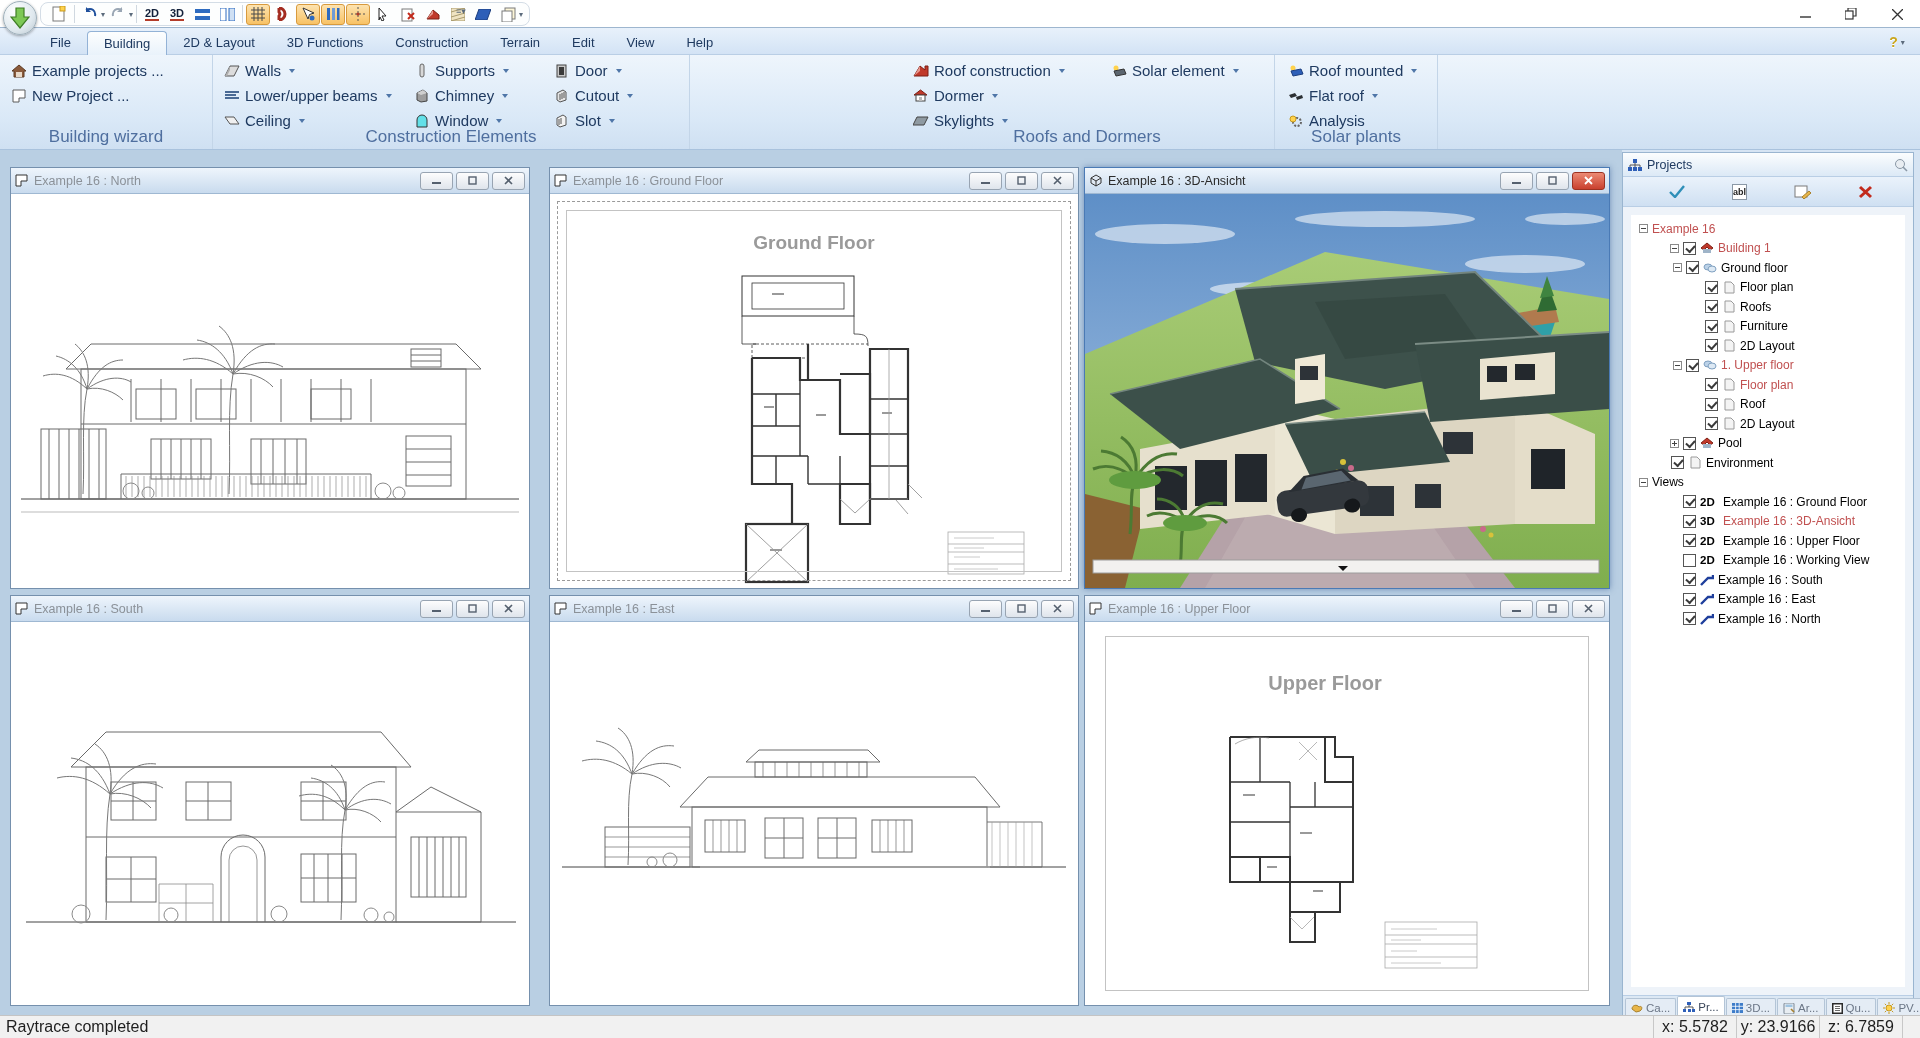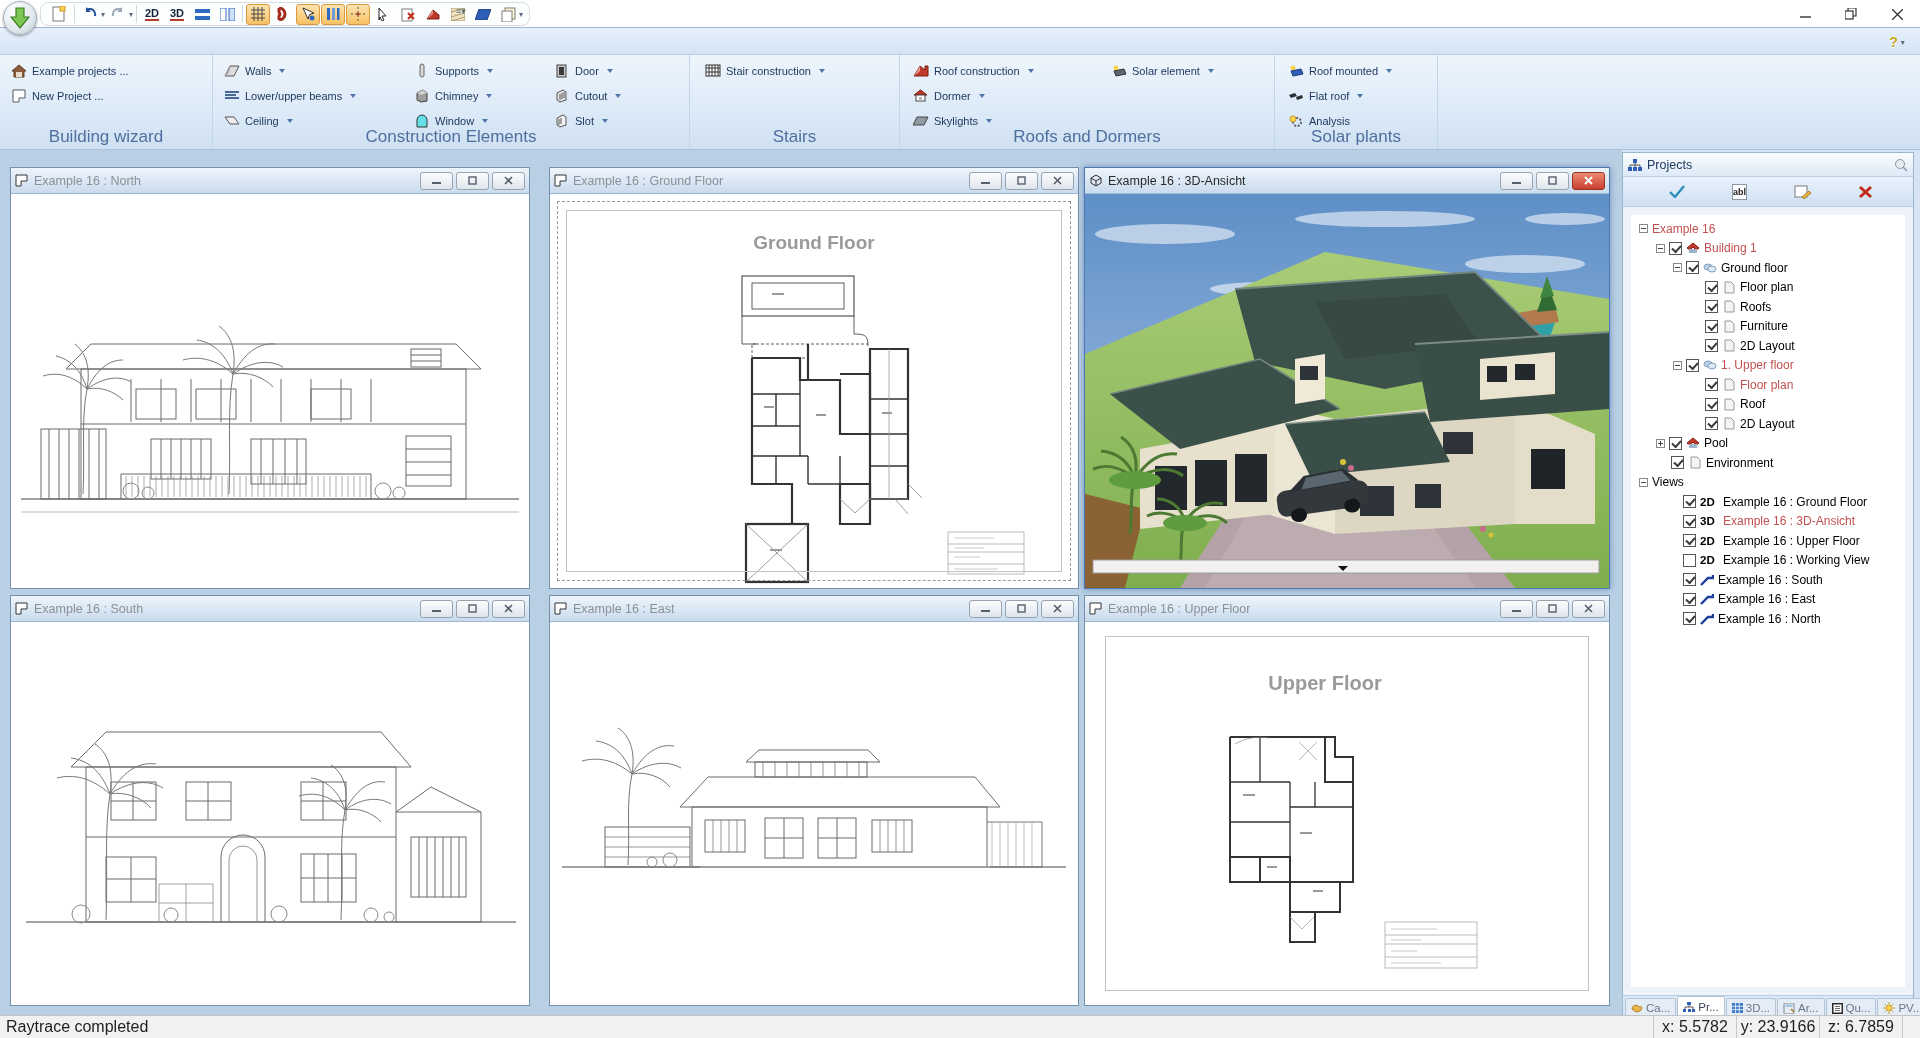--- a/index.html
+++ b/index.html
@@ -32,21 +32,21 @@
   .helpbtn { position:absolute; right:8px; top:4px; width:30px; height:20px; display:flex; align-items:center; gap:3px; justify-content:center; }
   .helpbtn .q { color:#caa61c; font-weight:bold; font-size:14px; text-shadow:0 1px 0 #fff; }
   .helpbtn .dd { font-size:8px; color:#5c6b7c; }
 
   
   .ribbon { position:absolute; left:0; top:55px; width:1920px; height:95px;
             background:linear-gradient(#eef5fc,#d9e8f7 70%,#cfe0f2); border-bottom:1px solid #a9c2dd; }
   .rgroup { position:absolute; top:0; height:94px; border-right:1px solid #c3d5e8; }
   .rgroup .glabel { position:absolute; left:0; right:0; bottom:2px; text-align:center; font-size:17px; color:#4f6f9f; }
   .rcol { position:absolute; top:3px; display:flex; flex-direction:column; }
-  .rbtn { height:25px; display:flex; align-items:center; gap:5px; padding:0 4px; color:#1f3a60; font-size:11px; white-space:nowrap; border-radius:3px; }
+  .rbtn { height:25px; display:flex; align-items:center; gap:5px; padding:0 4px; color:#1f3a60; font-size:15px; white-space:nowrap; border-radius:3px; }
   .rbtn .ric { width:17px; height:16px; flex:0 0 17px; display:flex; align-items:center; justify-content:center; }
   .dd-tri { width:0; height:0; border-left:3.5px solid transparent; border-right:3.5px solid transparent; border-top:4px solid #4f76a8; margin-left:3px; }
 
   
   .mdi { position:absolute; left:0; top:150px; width:1622px; height:865px; background:#b9cfe3; }
   .mdiwin { position:absolute; background:#fff; border:1px solid #7590ad; box-shadow:0 0 0 1px #a9bccf inset; }
   .mdiwin.active { border:1px solid #4a7ab5; box-shadow:0 0 6px rgba(40,80,140,.5); }
   .wtitle { height:26px; background:linear-gradient(#eef5fc,#c9dbee); border-bottom:1px solid #9fb8d2;
             display:flex; align-items:center; padding:0 4px; gap:6px; }
   .wtext { flex:1; font-size:12.5px; color:#8b9198; }
@@ -66,21 +66,21 @@
                background:#eef3f9; border:1px solid #9ab5d0; display:flex; flex-direction:column; }
   .phead { height:24px; display:flex; align-items:center; gap:5px; padding:0 5px;
            background:linear-gradient(#fbfdfe,#dcE9f6); border-bottom:1px solid #b9cee5; color:#1f3a60; font-size:12.5px; }
   .phead .sp { flex:1; }
   .ptoolbar { height:30px; display:flex; align-items:center; gap:9px; padding:0 8px;
               background:linear-gradient(#eaf2fb,#cfe0f2); border-bottom:1px solid #b9cee5; }
   .ptool { width:22px; height:22px; display:flex; align-items:center; justify-content:center;margin-left:38px; }
   .ptree { flex:1; background:#ffffff; margin:8px; overflow:hidden; padding-top:4px; font-size:12px; color:#000; }
   .trow { height:19.5px; display:flex; align-items:center; gap:4px; }
   .trow.red { color:#c05050; }
-  .lvl0{ padding-left:8px; } .lvl1{ padding-left:25px; } .lvl2{ padding-left:42px; } .lvl3{ padding-left:74px; }
+  .lvl0{ padding-left:8px; } .lvl1{ padding-left:39px; } .lvl2{ padding-left:42px; } .lvl3{ padding-left:74px; }
   .exp { width:9px; height:9px; border:1px solid #8a8a8a; background:#fff; position:relative; flex:0 0 9px; }
   .exp::before { content:""; position:absolute; left:1px; right:1px; top:3px; height:1px; background:#444; }
   .exp.plus::after { content:""; position:absolute; top:1px; bottom:1px; left:3px; width:1px; background:#444; }
   .cb { width:13px; height:13px; border:1px solid #555; background:#fff; position:relative; flex:0 0 13px; }
   .cb.checked::after { content:""; position:absolute; left:2px; top:2px; width:7px; height:4px;
                        border-left:2px solid #3a3a3a; border-bottom:2px solid #3a3a3a; transform:rotate(-48deg); }
   .badge { font-weight:bold; font-size:11.5px; color:#000; width:19px; flex:0 0 19px; }
   .ticon { width:14px; flex:0 0 14px; display:flex; align-items:center; justify-content:center; }
   .ptabs { height:22px; display:flex; align-items:stretch; background:#dce8f4; border-top:1px solid #b9cee5; padding-left:2px; }
   .ptab { display:flex; align-items:center; gap:3px; padding:0 5px; font-size:11.5px; color:#6b7686;
@@ -228,20 +228,31 @@
         </div>
       <div class="wc">
           <svg width="11" height="11">
             <path d="M0 0 L11 11 M11 0 L0 11" stroke="#333" stroke-width="1.3"></path>
           </svg>
         </div>
     </div>
   </div>
 
   <div class="tabrow">
+    <div class="tabs">
+      <div class="tab">File</div>
+      <div class="tab active">Building</div>
+      <div class="tab">2D &amp; Layout</div>
+      <div class="tab">3D Functions</div>
+      <div class="tab">Construction</div>
+      <div class="tab">Terrain</div>
+      <div class="tab">Edit</div>
+      <div class="tab">View</div>
+      <div class="tab">Help</div>
+    </div>
     <div class="helpbtn">
       <span class="q">?</span>
         <span class="dd">▾</span>
     </div>
   </div>
 
   <div class="ribbon">
 
     <div class="rgroup" style="left:0;width:213px;">
       <div class="rcol" style="left:6px;">
@@ -355,35 +366,20 @@
                 <path d="M4 5 v6 M6 4 v6" stroke="#555"></path>
               </svg>
             </span>
           <span>Slot</span>
             <span class="dd-tri"></span>
         </div>
       </div>
       <div class="glabel">Construction Elements</div>
     </div>
 
-    <div class="rgroup" style="left:690px;width:210px;">
-      <div class="rcol" style="left:10px;">
-        <div class="rbtn">
-          <span class="ric">
-              <svg width="16" height="13">
-                <rect x="1" y="1" width="14" height="11" fill="#fff" stroke="#333"></rect>
-                <path d="M4 1 v11 M7 1 v11 M10 1 v11 M13 1 v11 M1 4 h14 M1 8 h14" stroke="#333"></path>
-              </svg>
-            </span>
-          <span>Stair construction</span>
-            <span class="dd-tri"></span>
-        </div>
-      </div>
-      <div class="glabel">Stairs</div>
-    </div>
 
     <div class="rgroup" style="left:900px;width:375px;">
       <div class="rcol" style="left:8px;width:198px;">
         <div class="rbtn">
           <span class="ric">
               <svg width="16" height="13">
                 <path d="M1 12 L7 2 12 6 12 2 15 2 15 12 z" fill="#c0392b" stroke="#7d1f14"></path>
                 <path d="M1 12 L7 2 7 7 z" fill="#e8998f"></path>
               </svg>
             </span>

